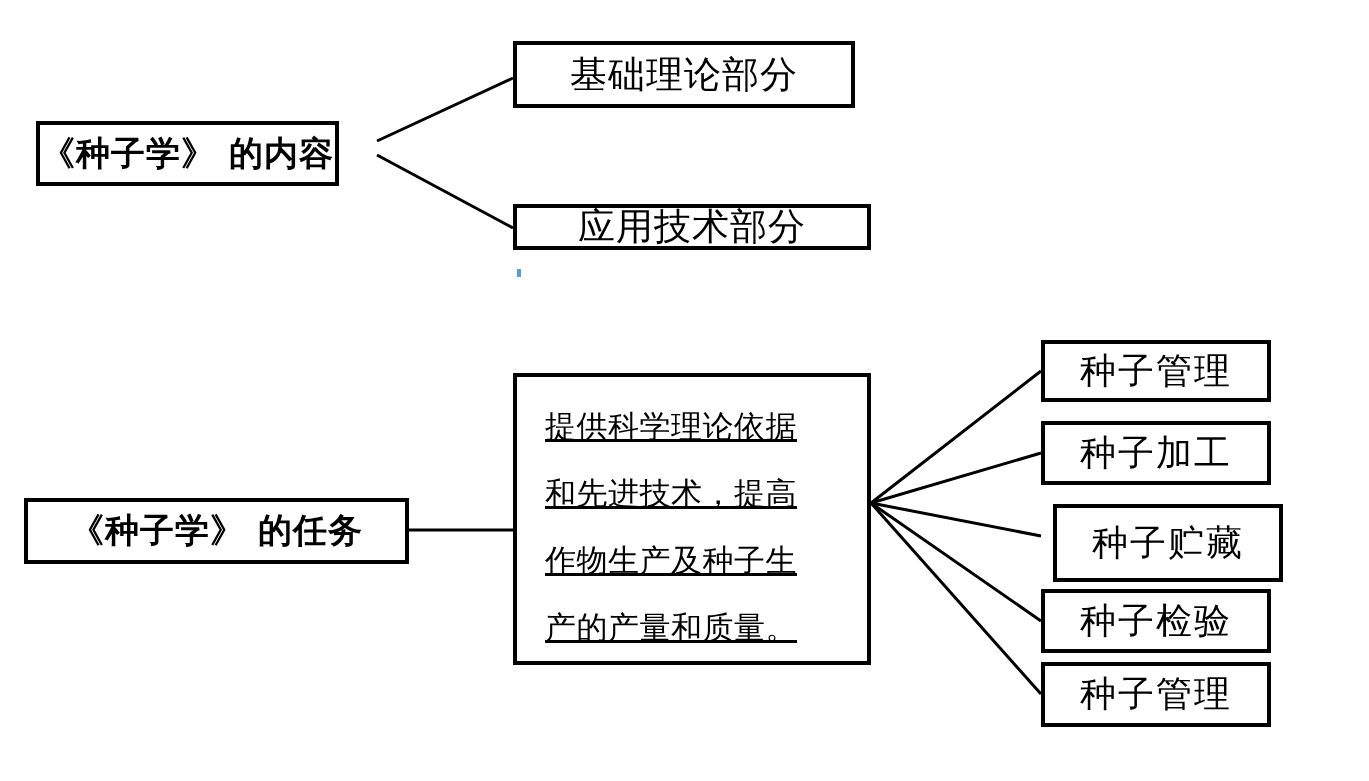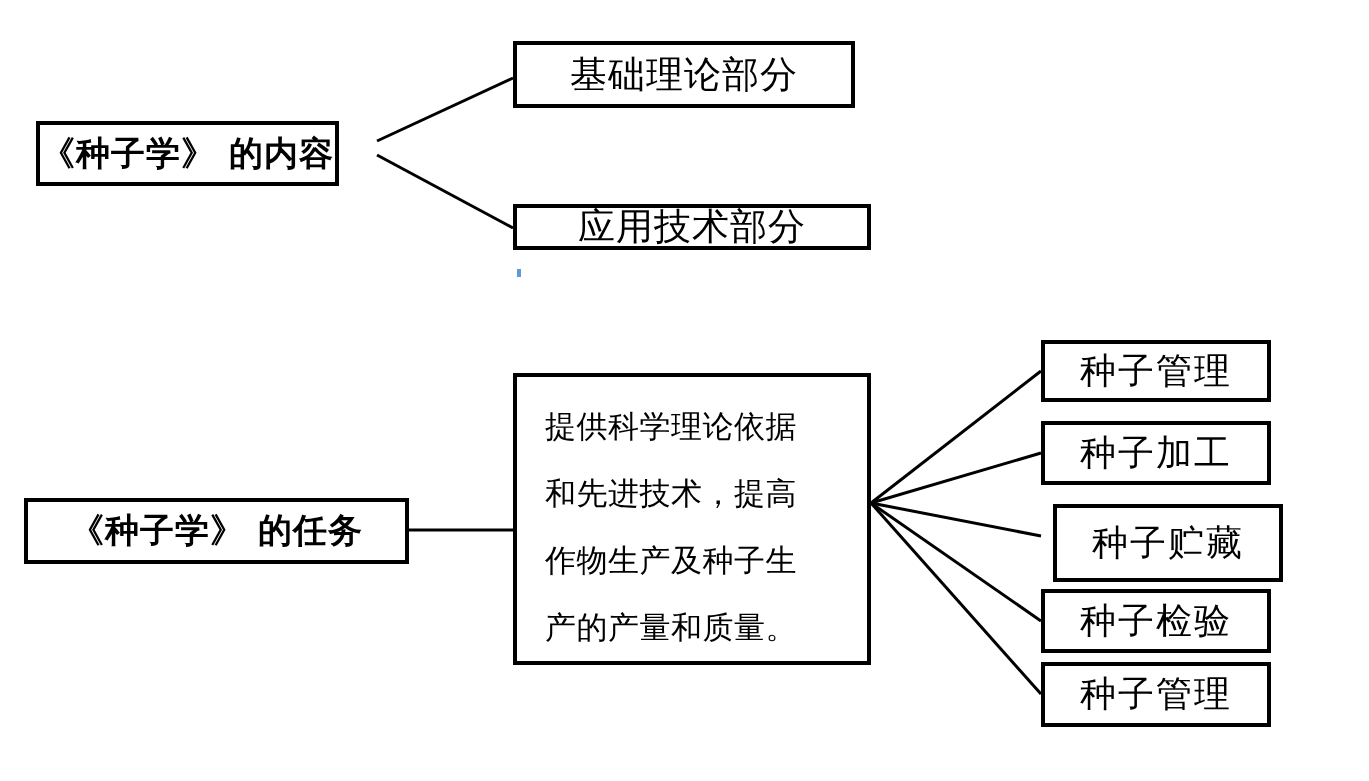--- a/index.html
+++ b/index.html
@@ -46,20 +46,21 @@
     font-size: 37px;
     letter-spacing: 1px;
   }
   .leaf-label {
     font-size: 36px;
     letter-spacing: 2px;
   }
   .desc-node {
     display: block;
     white-space: normal;
+    text-decoration: underline;
   }
   .desc-text {
     display: block;
     margin: 16px 0 0 28px;
     width: 260px;
     font-size: 31px;
     line-height: 67px;
     text-align: left;
     letter-spacing: 0.5px;
   }

